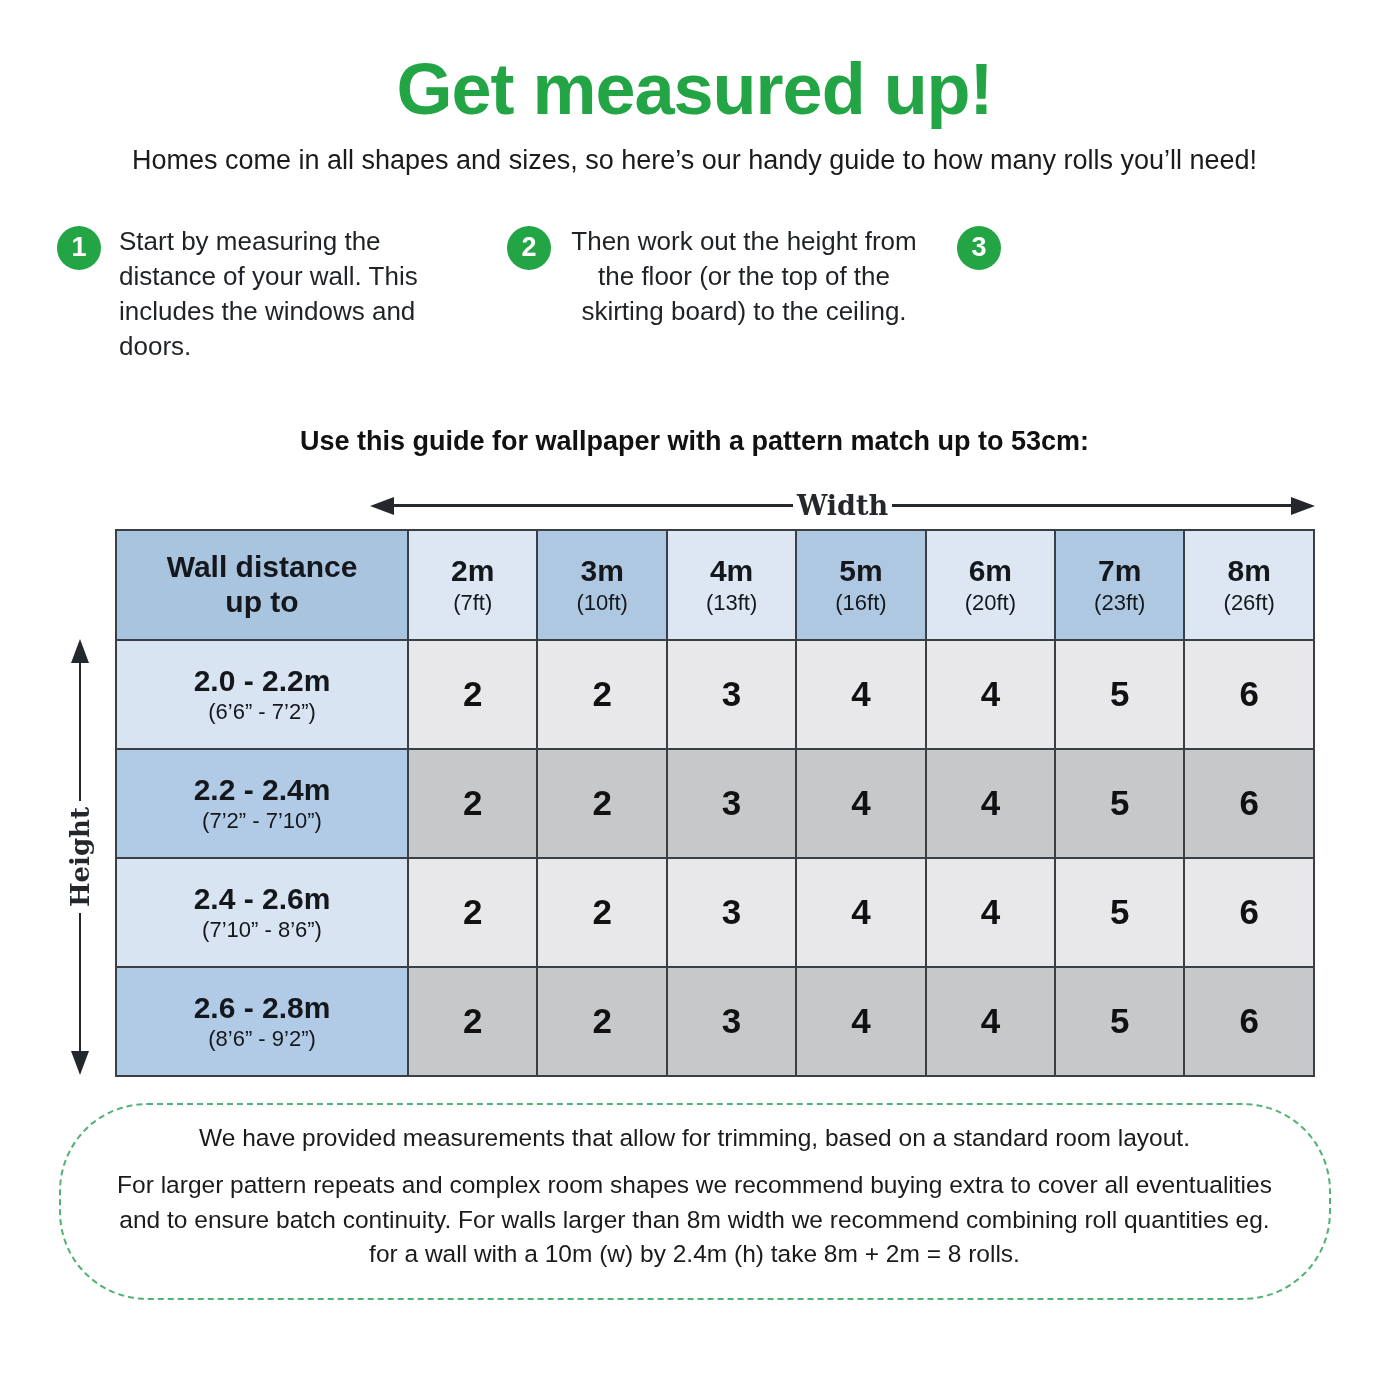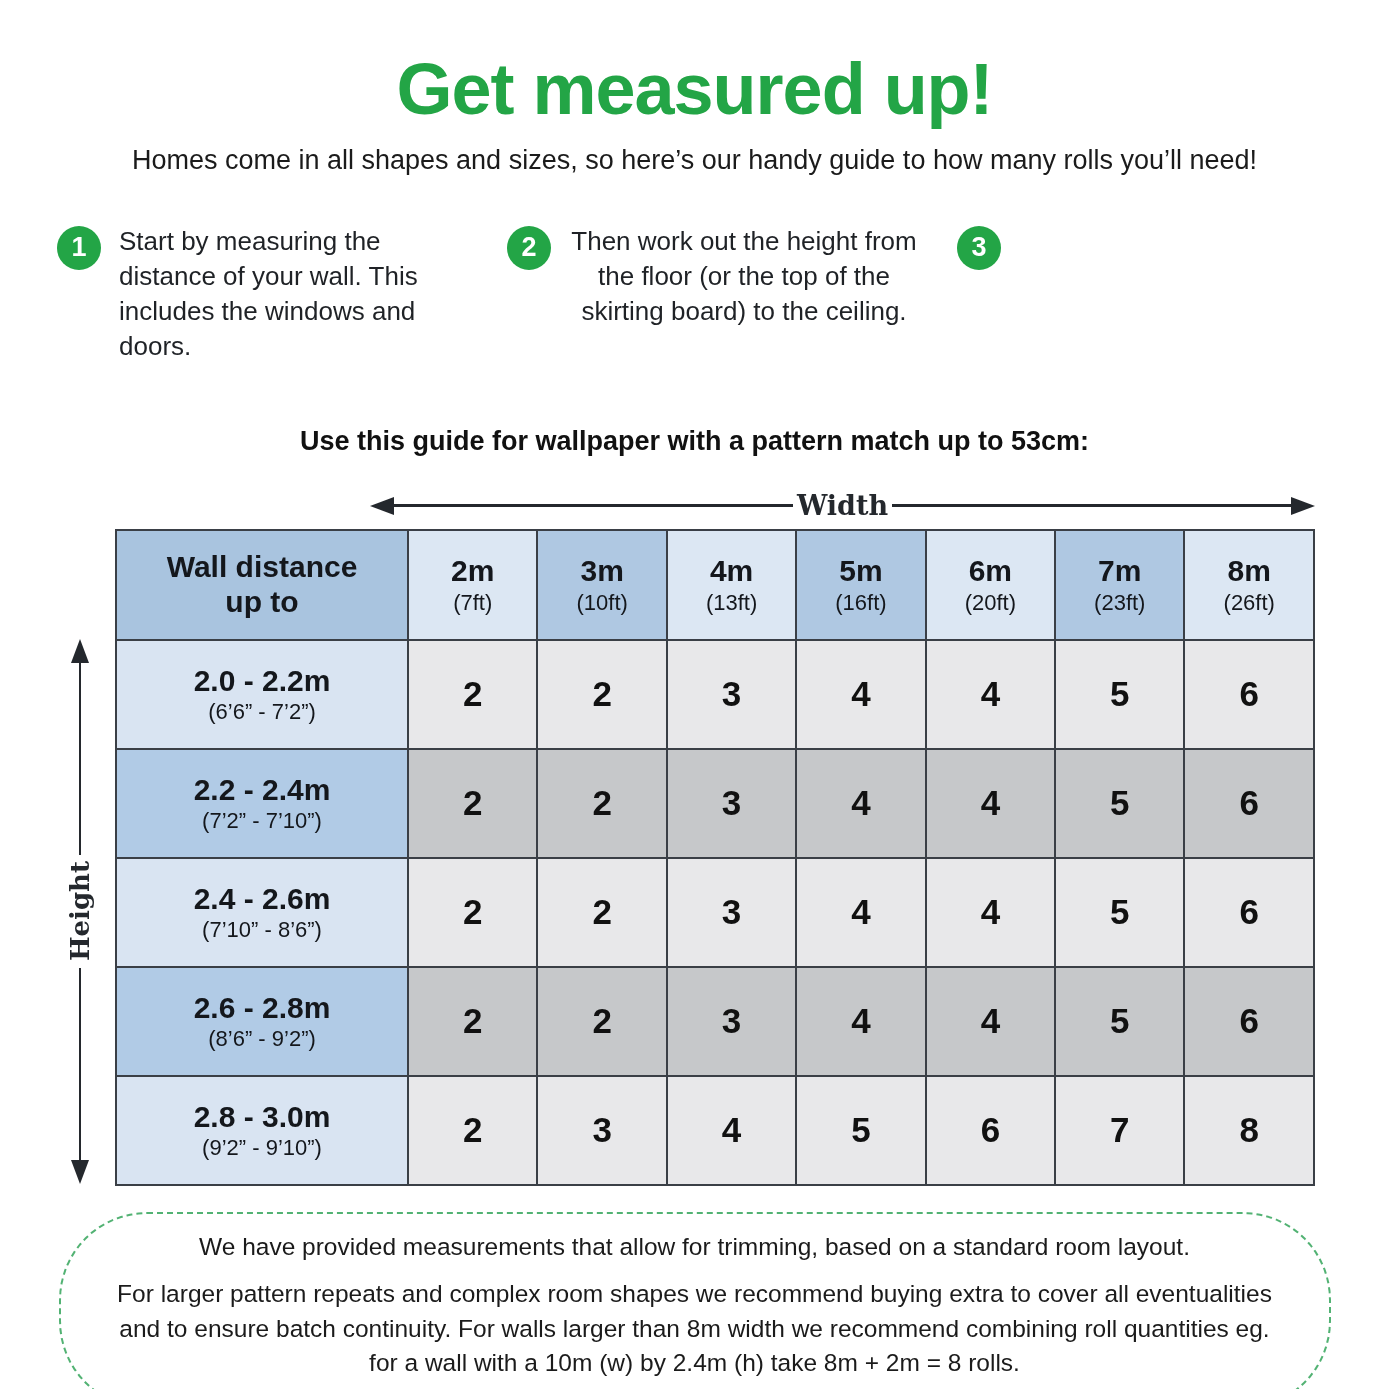--- a/index.html
+++ b/index.html
@@ -233,33 +233,20 @@
                 <div class="hd-sub">(8’6” - 9’2”)</div>
               </th>
               <td class="g-med">2</td>
               <td class="g-med">2</td>
               <td class="g-med">3</td>
               <td class="g-med">4</td>
               <td class="g-med">4</td>
               <td class="g-med">5</td>
               <td class="g-med">6</td>
             </tr>
-            <tr>
-              <th class="r-light">
-                <div class="hd-main">2.8 - 3.0m</div>
-                <div class="hd-sub">(9’2” - 9’10”)</div>
-              </th>
-              <td class="g-light">2</td>
-              <td class="g-light">3</td>
-              <td class="g-light">4</td>
-              <td class="g-light">5</td>
-              <td class="g-light">6</td>
-              <td class="g-light">7</td>
-              <td class="g-light">8</td>
-            </tr>
           </tbody>
       </table>
     </div>
   </div>
 
   <div class="tip">
     <p class="tip-line">We have provided measurements that allow for trimming, based on a standard room layout.</p>
     <p class="tip-line tip-line2">For larger pattern repeats and complex room shapes we recommend buying extra to cover all eventualities and to ensure batch continuity. For walls larger than 8m width we recommend combining roll quantities eg. for a wall with a 10m (w) by 2.4m (h) take 8m + 2m = 8 rolls.</p>
   </div>
 

